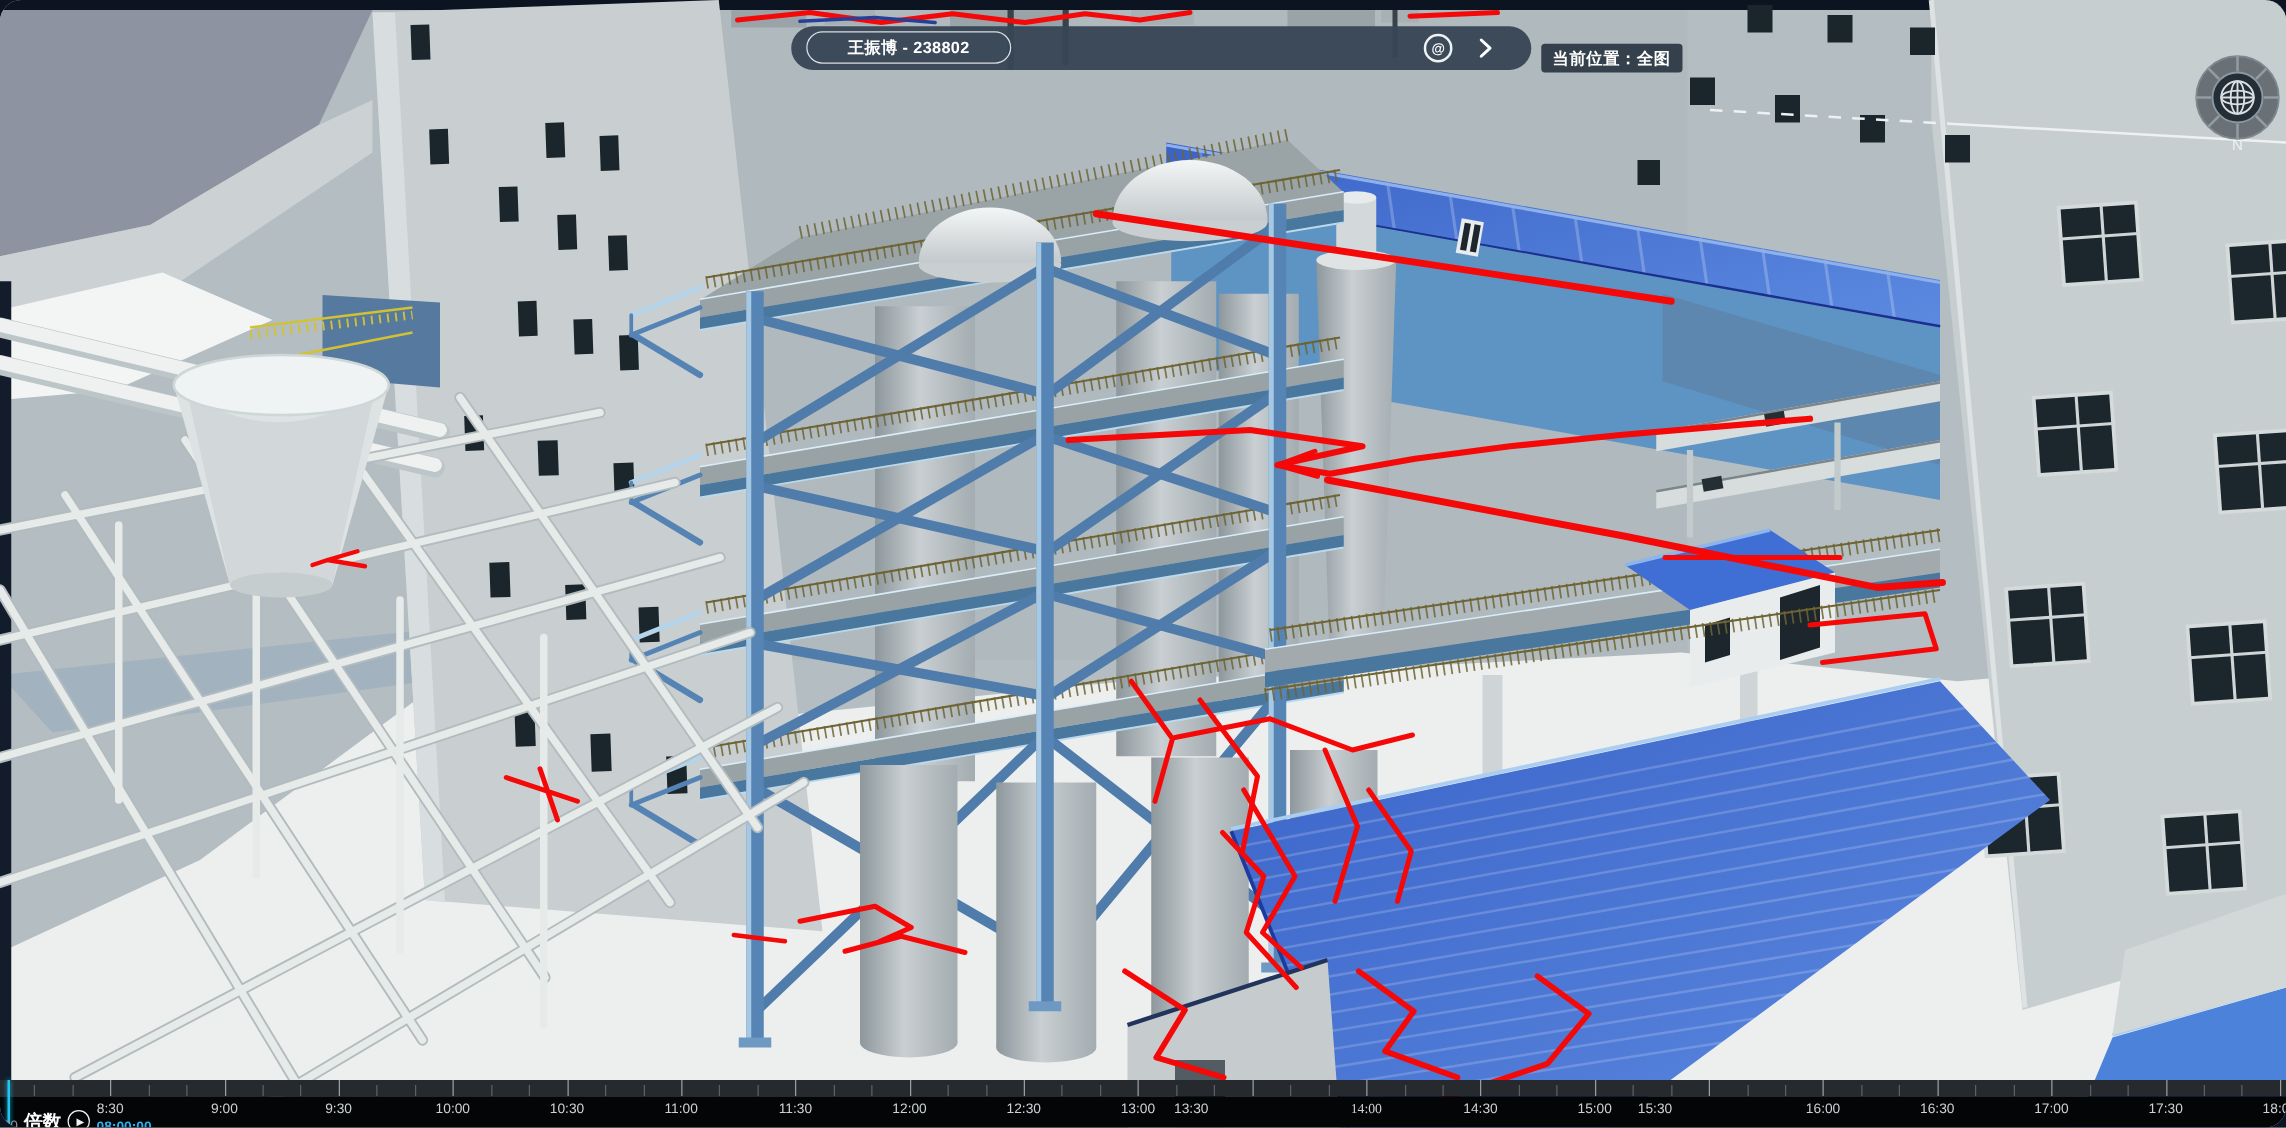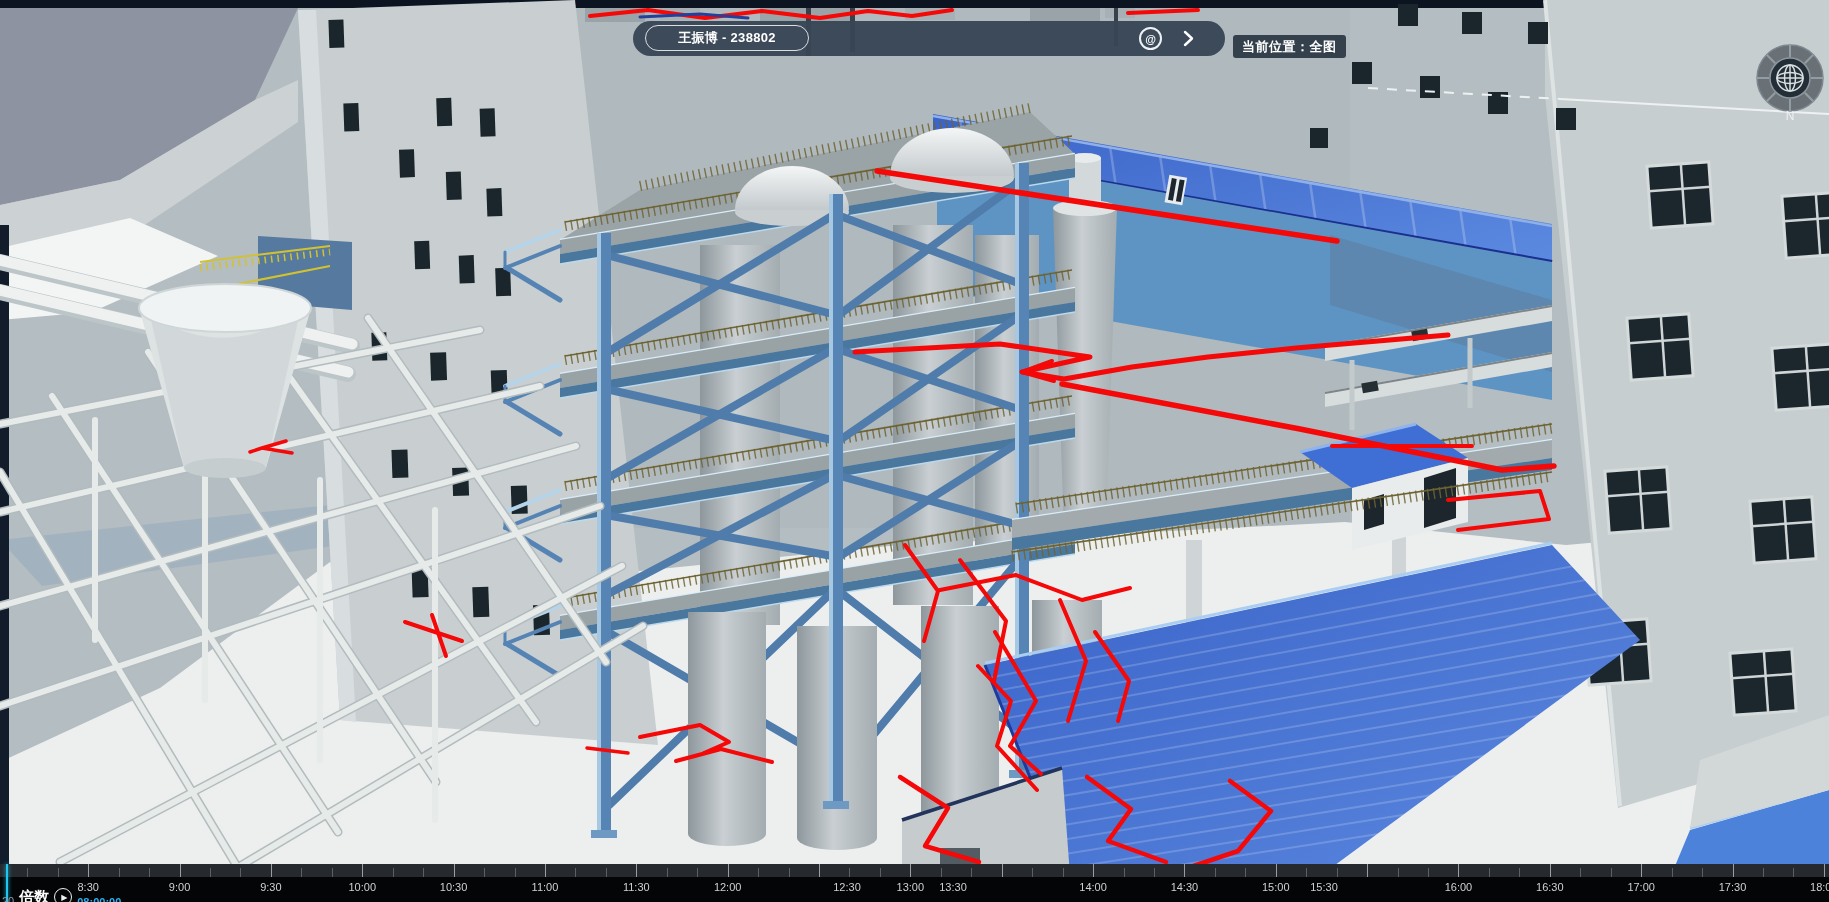--- a/index.html
+++ b/index.html
@@ -1,17 +1,17 @@
 <!DOCTYPE html>
 <html><head>
 <meta charset="utf-8">
 <style>
   html,body{margin:0;padding:0;}
   body{width:1829px;height:902px;overflow:hidden;background:#0c1421;font-family:"Liberation Sans",sans-serif;}
-  .stage{position:relative;width:1829px;height:902px;overflow:hidden;background:#0c1421;}
+  .stage{position:relative;width:1829px;height:902px;overflow:hidden;background:#0c1421;border-radius:17px;}
   svg.scene{position:absolute;left:0;top:0;}
 
   
   .topbar{position:absolute;left:633px;top:21px;width:592px;height:35px;background:rgba(55,70,85,.96);
           border-radius:18px;color:#fff;}
   .pill{position:absolute;border:1px solid rgba(255,255,255,.82);border-radius:14px;height:26px;
         display:flex;align-items:center;justify-content:center;font-size:13px;font-weight:600;
         letter-spacing:.3px;color:#fff;box-sizing:border-box;}
   .pill-person{left:12px;top:4px;width:164px;}
   .pill-time{left:190px;top:4px;width:299px;gap:7px;padding:0 10px;}
@@ -588,24 +588,24 @@
       </div>
     <div class="labelsrow">
         <span class="tlabel" style="left: 88.2px;">8:30</span>
         <span class="tlabel" style="left: 179.55px;">9:00</span>
         <span class="tlabel" style="left: 270.9px;">9:30</span>
         <span class="tlabel" style="left: 362.25px;">10:00</span>
         <span class="tlabel" style="left: 453.6px;">10:30</span>
         <span class="tlabel" style="left: 544.95px;">11:00</span>
         <span class="tlabel" style="left: 636.3px;">11:30</span>
         <span class="tlabel" style="left: 727.65px;">12:00</span>
-        <span class="tlabel" style="left: 819px; margin-left: 28px;">12:30</span>
+        <span class="tlabel" style="left: 819px;">12:30</span>
         <span class="tlabel" style="left: 910.35px;">13:00</span>
         <span class="tlabel" style="left: 953px;">13:30</span>
-        <span class="tlabel" style="left: 1093.05px;">14:00</span>
+        <span class="tlabel" style="left: 1093.05px; font-family: Liberation Serif, serif;">14:00</span>
         <span class="tlabel" style="left: 1184.4px; text-align: right;">14:30</span>
         <span class="tlabel" style="left: 1275.75px;">15:00</span>
         <span class="tlabel" style="left: 1324px;">15:30</span>
         <span class="tlabel" style="left: 1458.45px;">16:00</span>
         <span class="tlabel" style="left: 1549.8px;">16:30</span>
         <span class="tlabel" style="left: 1641.15px;">17:00</span>
         <span class="tlabel" style="left: 1732.5px; text-align: center;">17:30</span>
         <span class="tlabel" style="left: 1823.85px;">18:00</span>
       </div>
     <div class="playhead"></div>

